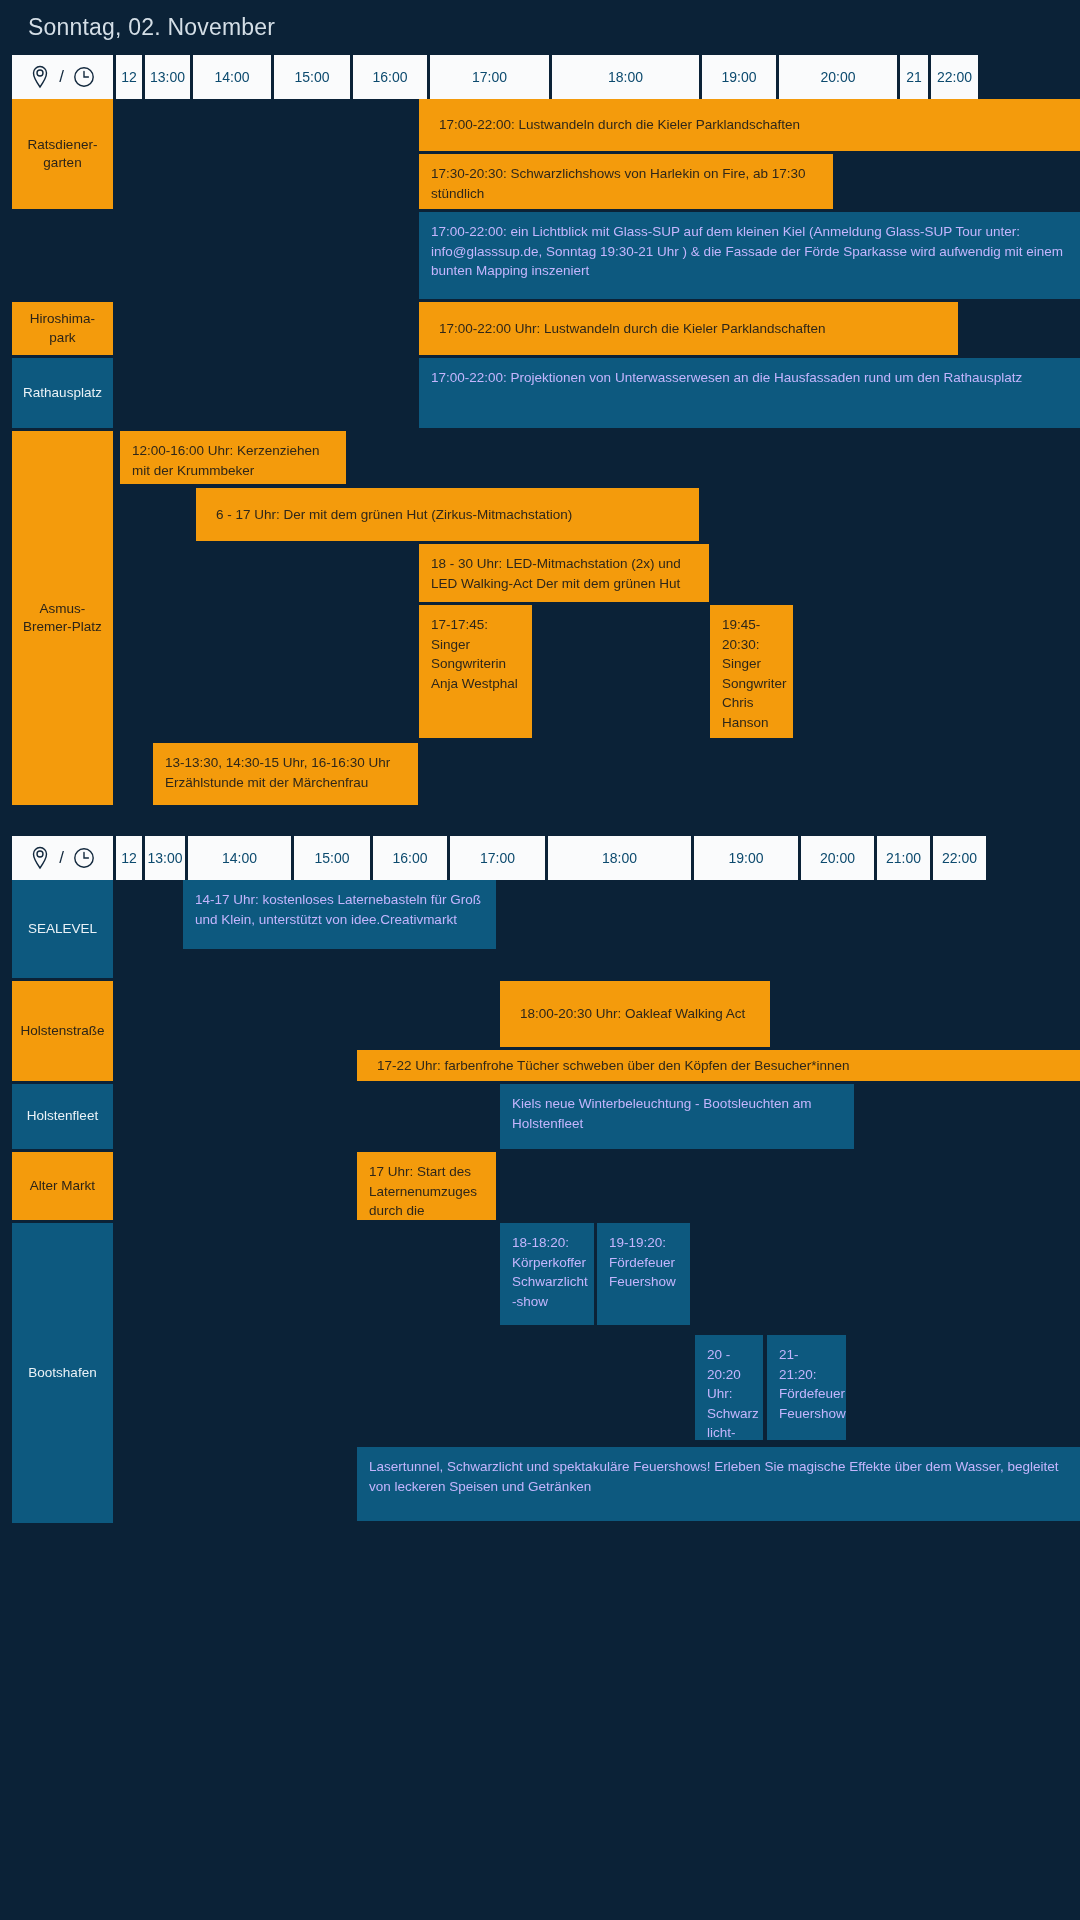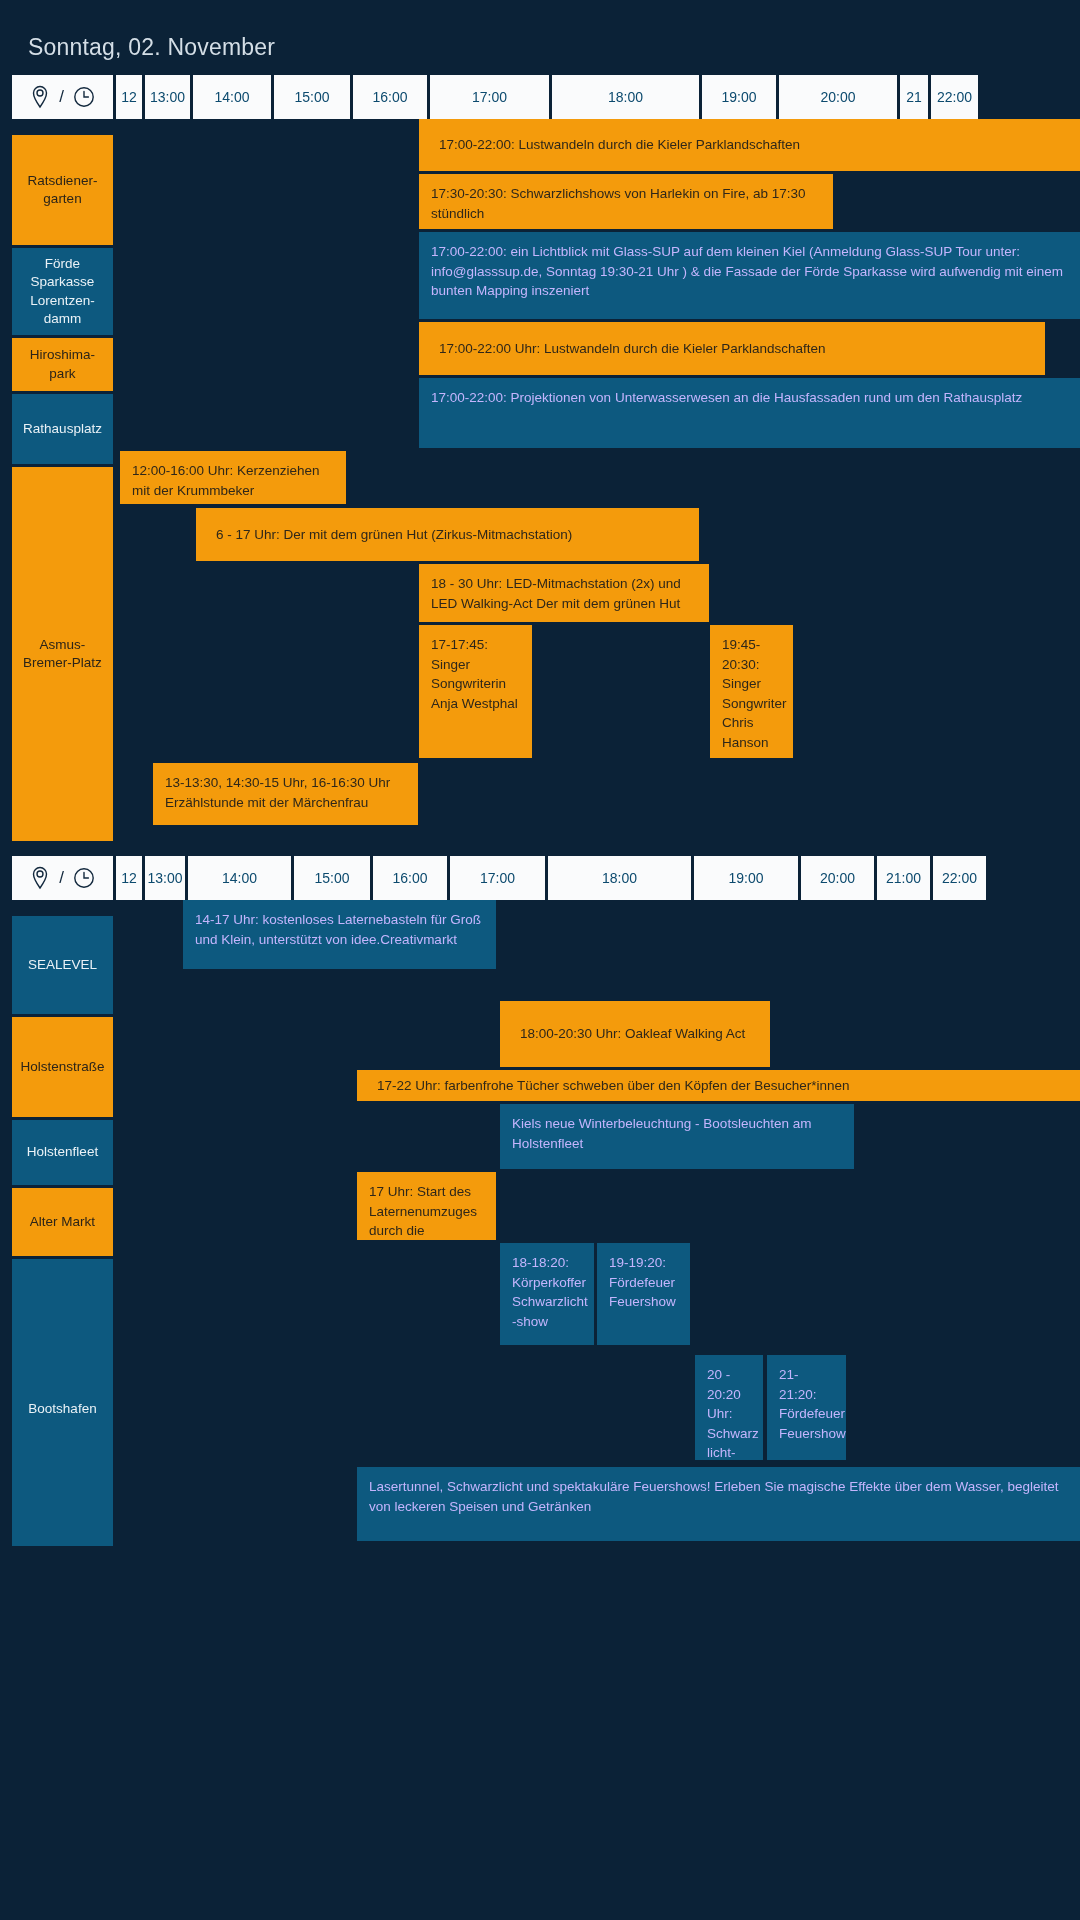--- a/index.html
+++ b/index.html
@@ -9,21 +9,20 @@
     font-family: "Liberation Sans", sans-serif;
   }
   body { padding: 0; }
 
   .page-title {
     color: #d4dee6;
     font-size: 23px;
     font-weight: 400;
     padding: 14px 0 14px 28px;
     letter-spacing: 0.2px;
-    margin-top: 20px;
   }
 
   
   .timebar {
     display: flex;
     height: 44px;
     margin: 0 12px 0 12px;
     gap: 3px;
   }
   .timebar .cell {
@@ -47,21 +46,21 @@
   .section { margin: 0 12px 0 12px; position: relative; }
   .row {
     position: relative;
     display: block;
     margin-bottom: 3px;
   }
   .rowinner { position: relative; }
   .venue {
     position: absolute;
     left: 0;
-    top: 16px;
+    top: 0;
     width: 101px;
     height: 100%;
     display: flex;
     align-items: center;
     justify-content: center;
     text-align: center;
     font-size: 13.5px;
     line-height: 1.35;
     padding: 8px 6px;
   }
@@ -121,33 +120,29 @@
     <div class="rowinner" style="height:110px">
       <div class="venue orange" style="white-space:pre-line">Ratsdiener-
 garten</div>
       <div class="ev orange center" style="left:407px; top:0; width:661px; height:52px">17:00-22:00: Lustwandeln durch die Kieler Parklandschaften</div>
       <div class="ev orange" style="left:407px; top:55px; width:414px; height:55px">17:30-20:30:  Schwarzlichshows von Harlekin on Fire, ab 17:30 stündlich</div>
     </div>
   </div>
 
   <div class="row" style="height:87px">
     <div class="rowinner" style="height:87px">
-      <div class="venue blue" style="white-space:pre-line">Förde
-Sparkasse
-Lorentzen-
-damm</div>
       <div class="ev blue" style="left:407px; top:0; width:661px; height:87px">17:00-22:00: ein Lichtblick mit Glass-SUP auf dem kleinen Kiel (Anmeldung Glass-SUP Tour unter: info@glasssup.de, Sonntag 19:30-21 Uhr ) &amp; die Fassade der Förde Sparkasse wird aufwendig mit einem bunten Mapping inszeniert</div>
     </div>
   </div>
 
   <div class="row" style="height:53px">
     <div class="rowinner" style="height:53px">
       <div class="venue orange" style="white-space:pre-line">Hiroshima-
 park</div>
-      <div class="ev orange center" style="left:407px; top:0; width:626px; height:53px">17:00-22:00 Uhr: Lustwandeln durch die Kieler Parklandschaften</div>
+      <div class="ev orange center" style="left:407px; top:0; width:539px; height:53px">17:00-22:00 Uhr: Lustwandeln durch die Kieler Parklandschaften</div>
     </div>
   </div>
 
   <div class="row" style="height:70px">
     <div class="rowinner" style="height:70px">
       <div class="venue blue" style="white-space:pre-line">Rathausplatz</div>
       <div class="ev blue" style="left:407px; top:0; width:661px; height:70px">17:00-22:00:  Projektionen von Unterwasserwesen  an die Hausfassaden rund um den Rathausplatz</div>
     </div>
   </div>
 

